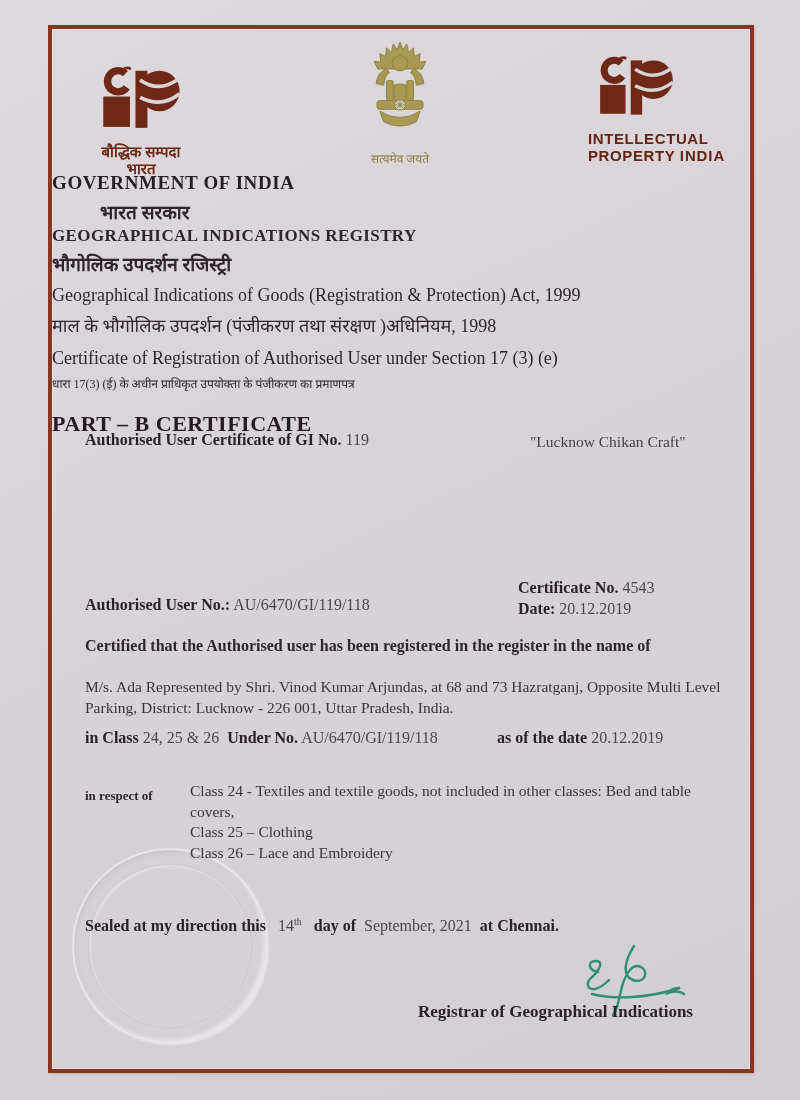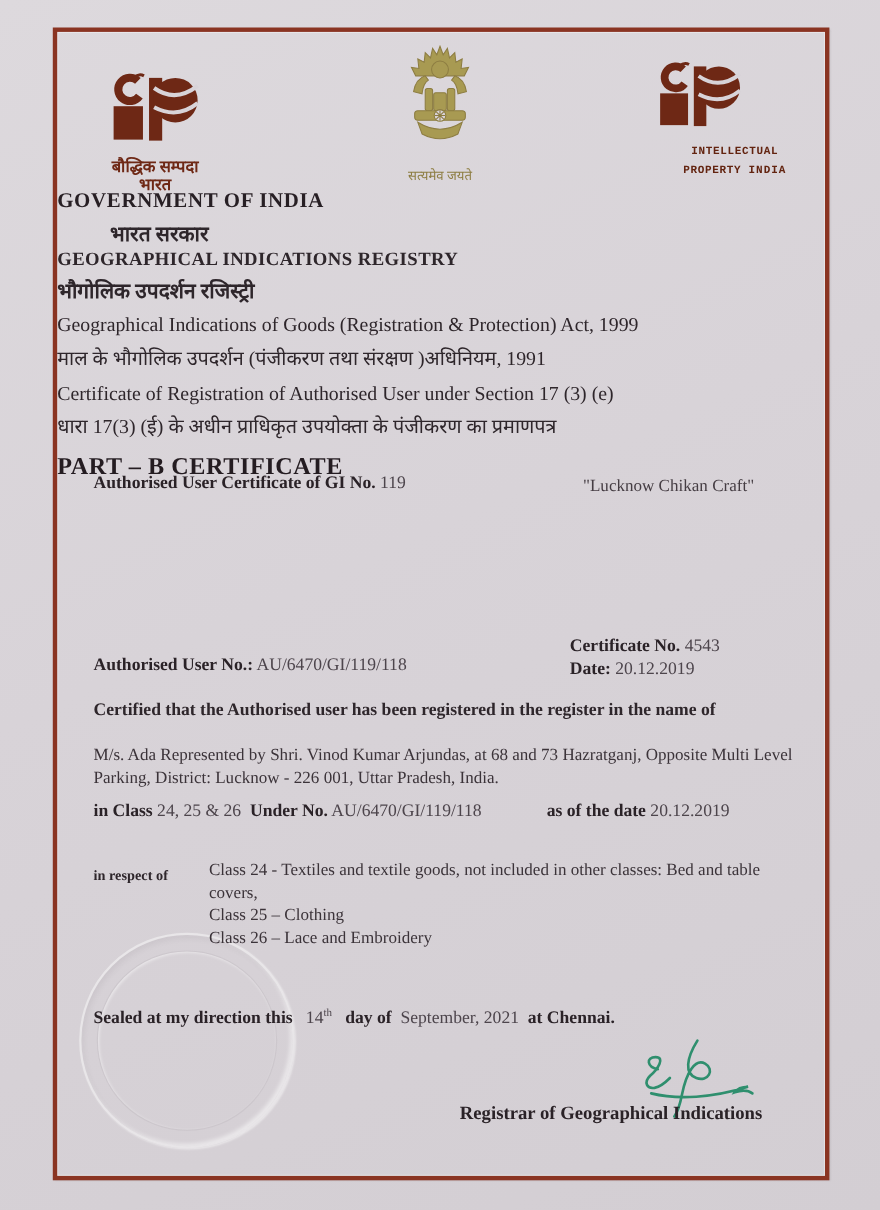--- a/index.html
+++ b/index.html
@@ -21,39 +21,39 @@
   
   .left-logo { position:absolute; left:72px; top:66px; width:138px; text-align:center; }
   .right-logo { position:absolute; left:588px; top:56px; width:160px; text-align:left; }
   .logo-svg { display:block; margin:0 auto 4px auto; }
   .right-logo .logo-svg { margin:0 0 4px 4px; }
   .logo-caption-hi {
     font-family:"Liberation Serif","DejaVu Sans",serif;
     font-weight:bold; color:#6e2815; font-size:15px; line-height:17px;
   }
   .logo-caption-en {
-    font-family:Liberation Mono, monospace;
-    font-weight:bold; color:#632410; font-size:10px; line-height:17px; letter-spacing:0.6px;text-align:center;
+    font-family:Liberation Sans, sans-serif;
+    font-weight:bold; color:#632410; font-size:15px; line-height:17px; letter-spacing:0.6px;
   }
   .logo-caption-en .extra-bold { font-weight:900; letter-spacing:0.9px; }
   .emblem-wrap { position:absolute; left:330px; top:40px; width:140px; text-align:center; }
   .emblem-motto {
     font-family:"Liberation Serif","DejaVu Sans",serif;
     color:#8d7d42; font-size:12px; margin-top:2px;
   }
   
   .center { position:absolute; left:52px; width:572px; text-align:left;margin-top:12px; }
   .h-gov-en   { top:160px; font-size:19px; font-weight:bold; letter-spacing:0.6px; color:#271f24; }
   .h-gov-hi   { top:187px; font-size:19px; font-weight:bold;padding-left:48px; }
   .h-reg-en   { top:214px; font-size:17px; font-weight:bold; letter-spacing:0.4px; }
   .h-reg-hi   { top:239px; font-size:19px; font-weight:bold; }
   .h-act-en   { top:273px; font-size:18px; }
   .h-act-hi   { top:301px; font-size:18px; }
   .h-cert-en  { top:336px; font-size:18px; }
-  .h-cert-hi  { top:363px; font-size:18px; }
+  .h-cert-hi  { top:363px; font-size:12px; }
   .h-part     { top:399px; font-size:22px; font-weight:bold; letter-spacing:0.5px; color:#241c21; }
   
   .abs { position:absolute; }
   b, .bold { font-weight:bold; color:#2a2227; }
   .muted { color:#4d454c; }
   .gi-row-label { left:85px; top:431px; font-size:16px; }
   .gi-name { left:530px; top:433px; font-size:15.5px; color:#453d43; }
   .cert-no-block { left:518px; top:577px; font-size:16px; line-height:21px; }
   .au-no-line { left:85px; top:596px; font-size:16px; }
   .certified-line { left:85px; top:637px; font-size:16px; font-weight:bold; }
@@ -145,21 +145,21 @@
       <div>INTELLECTUAL</div>
       <div><span>PROPERTY </span><span class="extra-bold">INDIA</span></div>
     </div>
   </div>
 
   <div class="center h-gov-en">GOVERNMENT OF INDIA</div>
   <div class="center h-gov-hi">भारत सरकार</div>
   <div class="center h-reg-en">GEOGRAPHICAL INDICATIONS REGISTRY</div>
   <div class="center h-reg-hi">भौगोलिक उपदर्शन रजिस्ट्री</div>
   <div class="center h-act-en">Geographical Indications of Goods (Registration &amp; Protection) Act, 1999</div>
-  <div class="center h-act-hi">माल के भौगोलिक उपदर्शन (पंजीकरण तथा संरक्षण )अधिनियम, 1991</div>
+  <div class="center h-act-hi">माल के भौगोलिक उपदर्शन (पंजीकरण तथा संरक्षण )अधिनियम, 1998</div>
   <div class="center h-cert-en">Certificate of Registration of Authorised User under Section 17 (3) (e)</div>
   <div class="center h-cert-hi">धारा 17(3) (ई) के अधीन प्राधिकृत उपयोक्ता के पंजीकरण का प्रमाणपत्र</div>
   <div class="center h-part">PART – B CERTIFICATE</div>
 
   <div class="abs gi-row-label">
     <b>Authorised User Certificate of GI No.</b>
     <span class="muted">119</span>
   </div>
   <div class="abs gi-name">"Lucknow Chikan Craft"</div>
 

